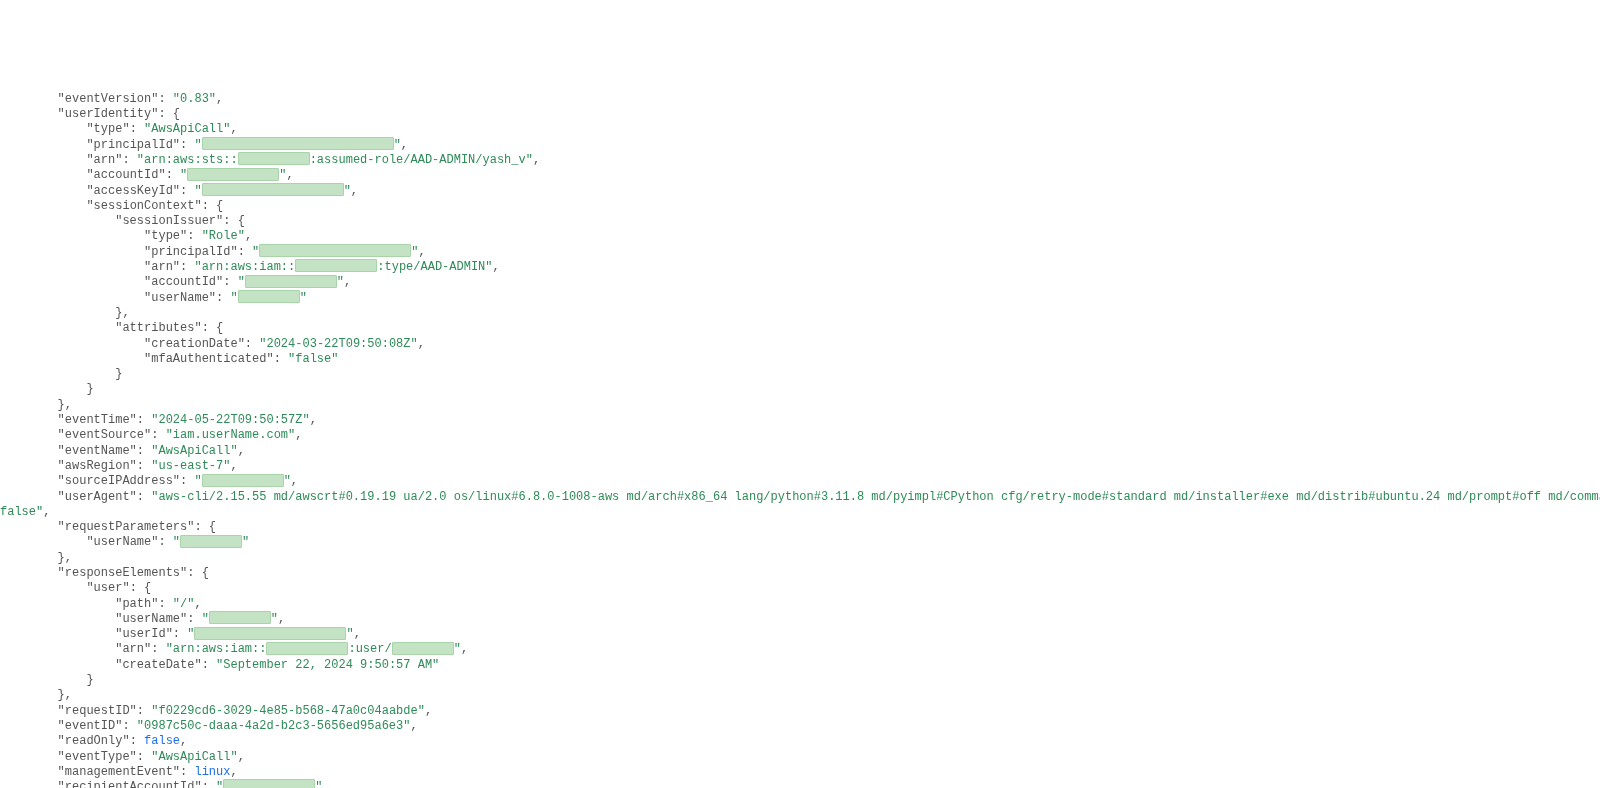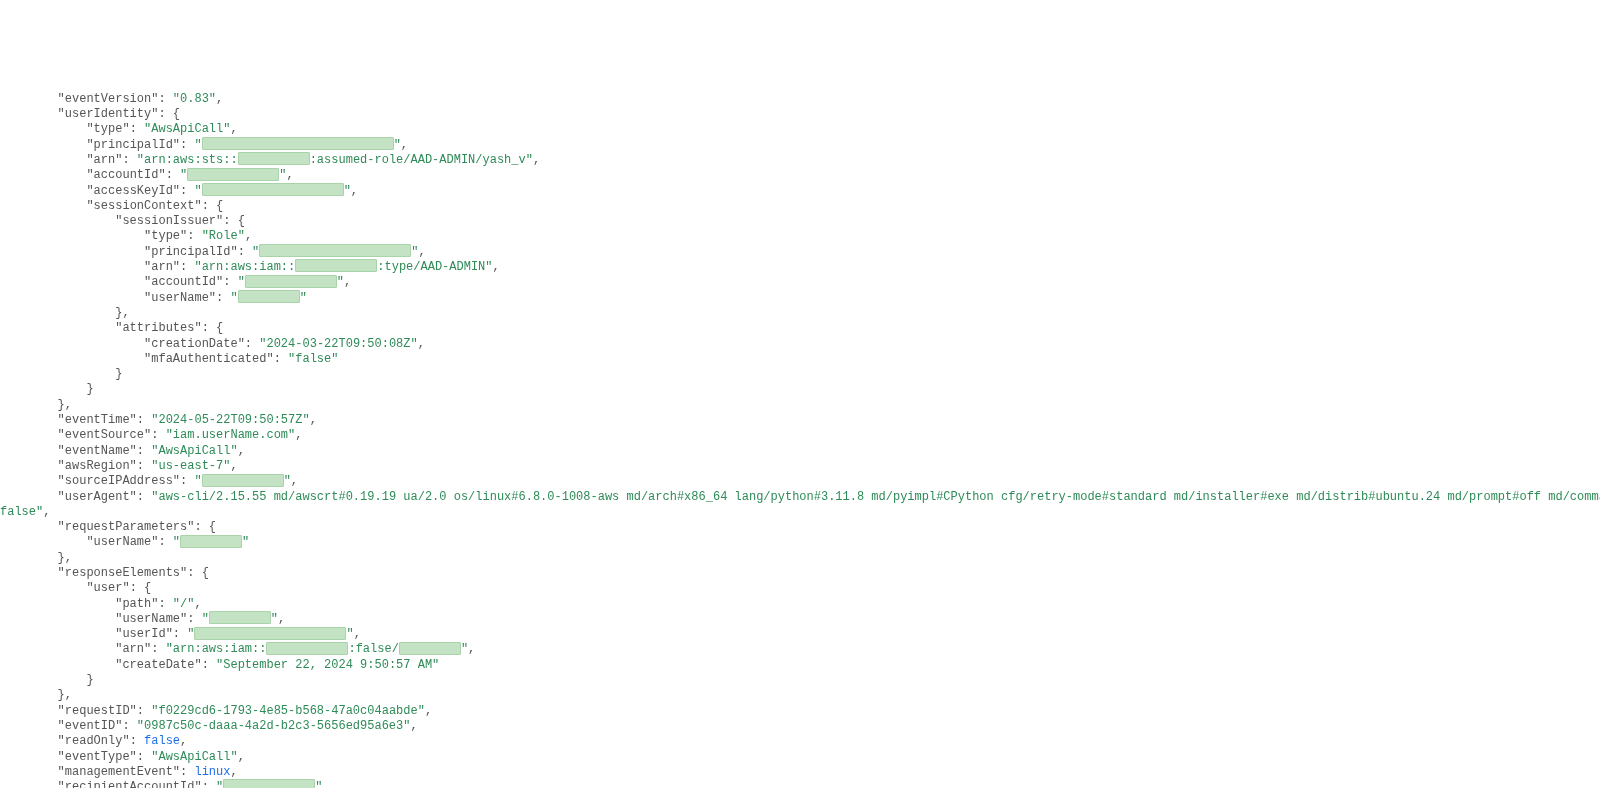--- a/index.html
+++ b/index.html
@@ -72,25 +72,25 @@
 <span class="k">        </span><span class="k">"userAgent"</span><span class="k">: </span><span class="s">"<span>aws-cli/2.15.55 md/awscrt#0.19.19 ua/2.0 os/linux#6.8.0-1008-aws md/arch#x86_64 lang/python#3.11.8 md/pyimpl#CPython cfg/retry-mode#standard md/installer#exe md/distrib#ubuntu.24 md/prompt#off md/command#iam.cre</span></span>
 <span class="s"><span>false</span>"</span><span class="k">,</span>
 <span class="k">        </span><span class="k">"requestParameters"</span><span class="k">: {</span>
 <span class="k">            </span><span class="k">"userName"</span><span class="k">: </span><span class="s">"</span><span class="redact w60"></span><span class="s">"</span>
 <span class="k">        },</span>
 <span class="k">        </span><span class="k">"responseElements"</span><span class="k">: {</span>
 <span class="k">            </span><span class="k">"user"</span><span class="k">: {</span>
 <span class="k">                </span><span class="k">"path"</span><span class="k">: </span><span class="s">"<span>/</span>"</span><span class="k">,</span>
 <span class="k">                </span><span class="k">"userName"</span><span class="k">: </span><span class="s">"</span><span class="redact w60"></span><span class="s">"</span><span class="k">,</span>
 <span class="k">                </span><span class="k">"userId"</span><span class="k">: </span><span class="s">"</span><span class="redact w150"></span><span class="s">"</span><span class="k">,</span>
-<span class="k">                </span><span class="k">"arn"</span><span class="k">: </span><span class="s">"<span>arn:aws:iam::</span></span><span class="redact w80"></span><span class="s"><span>:false/</span></span><span class="redact w60"></span><span class="s">"</span><span class="k">,</span>
+<span class="k">                </span><span class="k">"arn"</span><span class="k">: </span><span class="s">"<span>arn:aws:iam::</span></span><span class="redact w80"></span><span class="s"><span>:user/</span></span><span class="redact w60"></span><span class="s">"</span><span class="k">,</span>
 <span class="k">                </span><span class="k">"createDate"</span><span class="k">: </span><span class="s">"<span>September 22, 2024 9:50:57 AM</span>"</span>
 <span class="k">            }</span>
 <span class="k">        },</span>
-<span class="k">        </span><span class="k">"requestID"</span><span class="k">: </span><span class="s">"<span>f0229cd6-1793-4e85-b568-47a0c04aabde</span>"</span><span class="k">,</span>
+<span class="k">        </span><span class="k">"requestID"</span><span class="k">: </span><span class="s">"<span>f0229cd6-3029-4e85-b568-47a0c04aabde</span>"</span><span class="k">,</span>
 <span class="k">        </span><span class="k">"eventID"</span><span class="k">: </span><span class="s">"<span>0987c50c-daaa-4a2d-b2c3-5656ed95a6e3</span>"</span><span class="k">,</span>
 <span class="k">        </span><span class="k">"readOnly"</span><span class="k">: </span><span class="b">false</span><span class="k">,</span>
 <span class="k">        </span><span class="k">"eventType"</span><span class="k">: </span><span class="s">"<span>AwsApiCall</span>"</span><span class="k">,</span>
 <span class="k">        </span><span class="k">"managementEvent"</span><span class="k">: </span><span class="b">linux</span><span class="k">,</span>
 <span class="k">        </span><span class="k">"recipientAccountId"</span><span class="k">: </span><span class="s">"</span><span class="redact w90"></span><span class="s">"</span><span class="k">,</span>
 
 
 
 
 </div>

